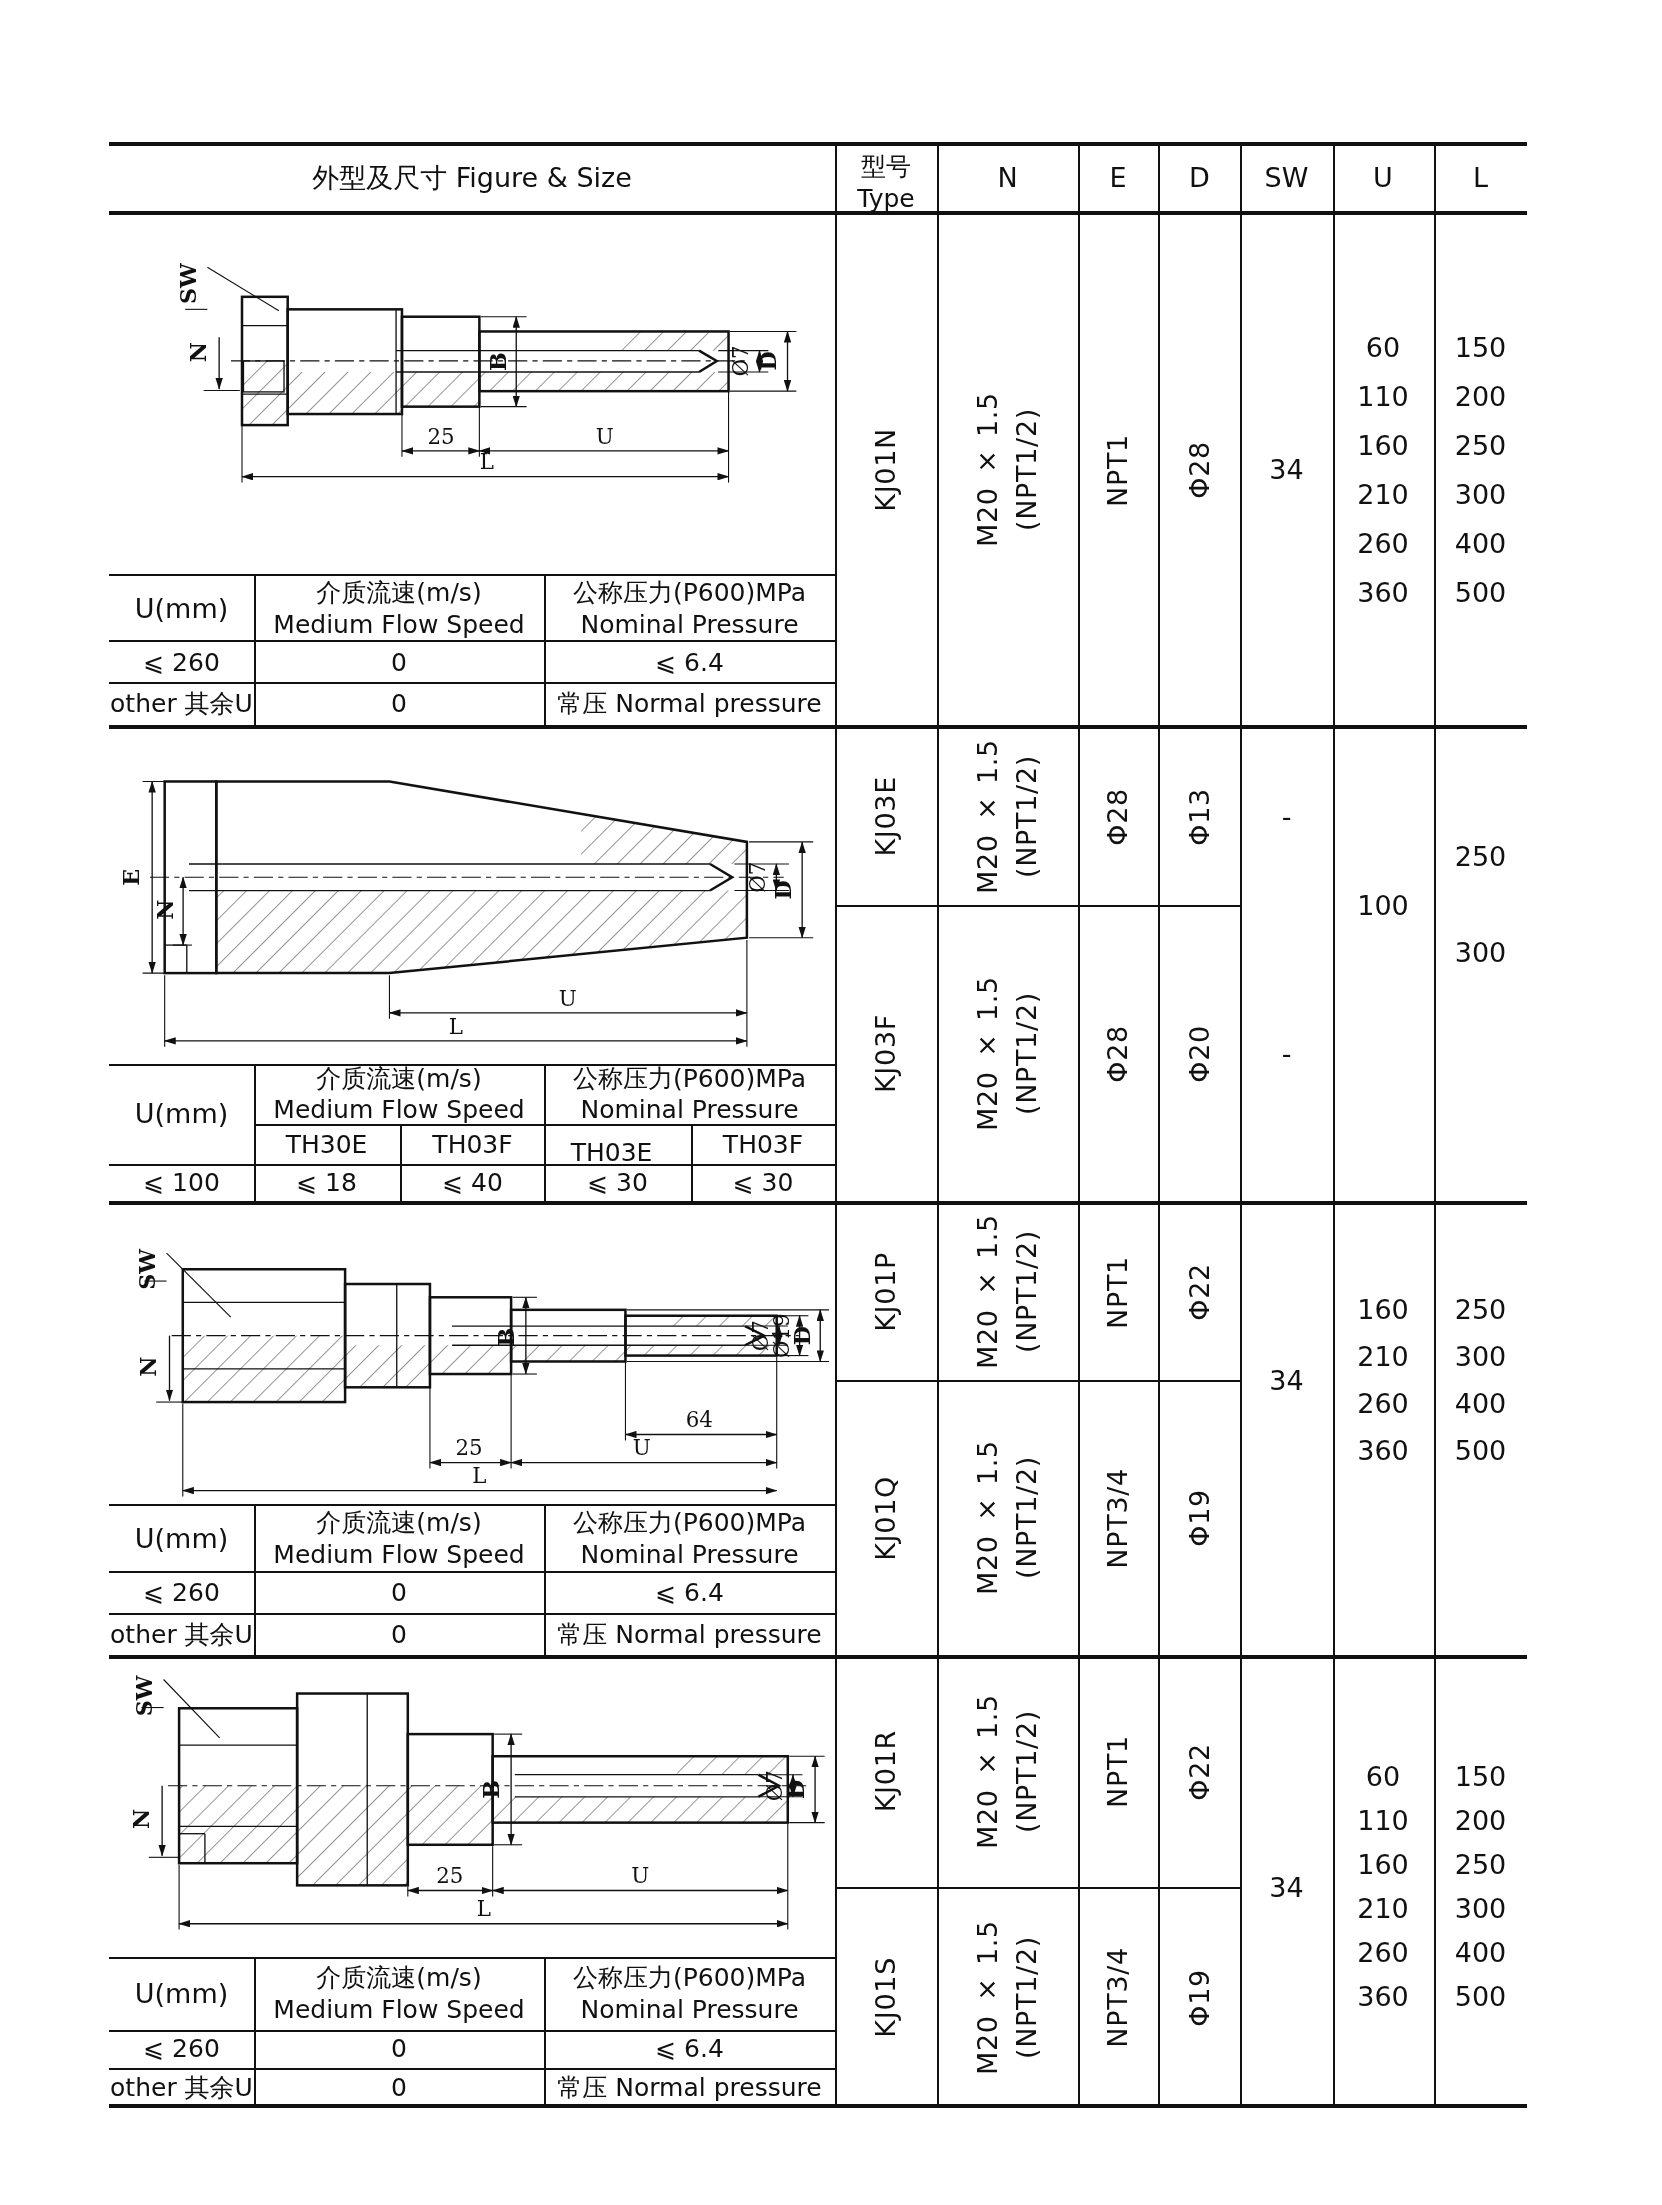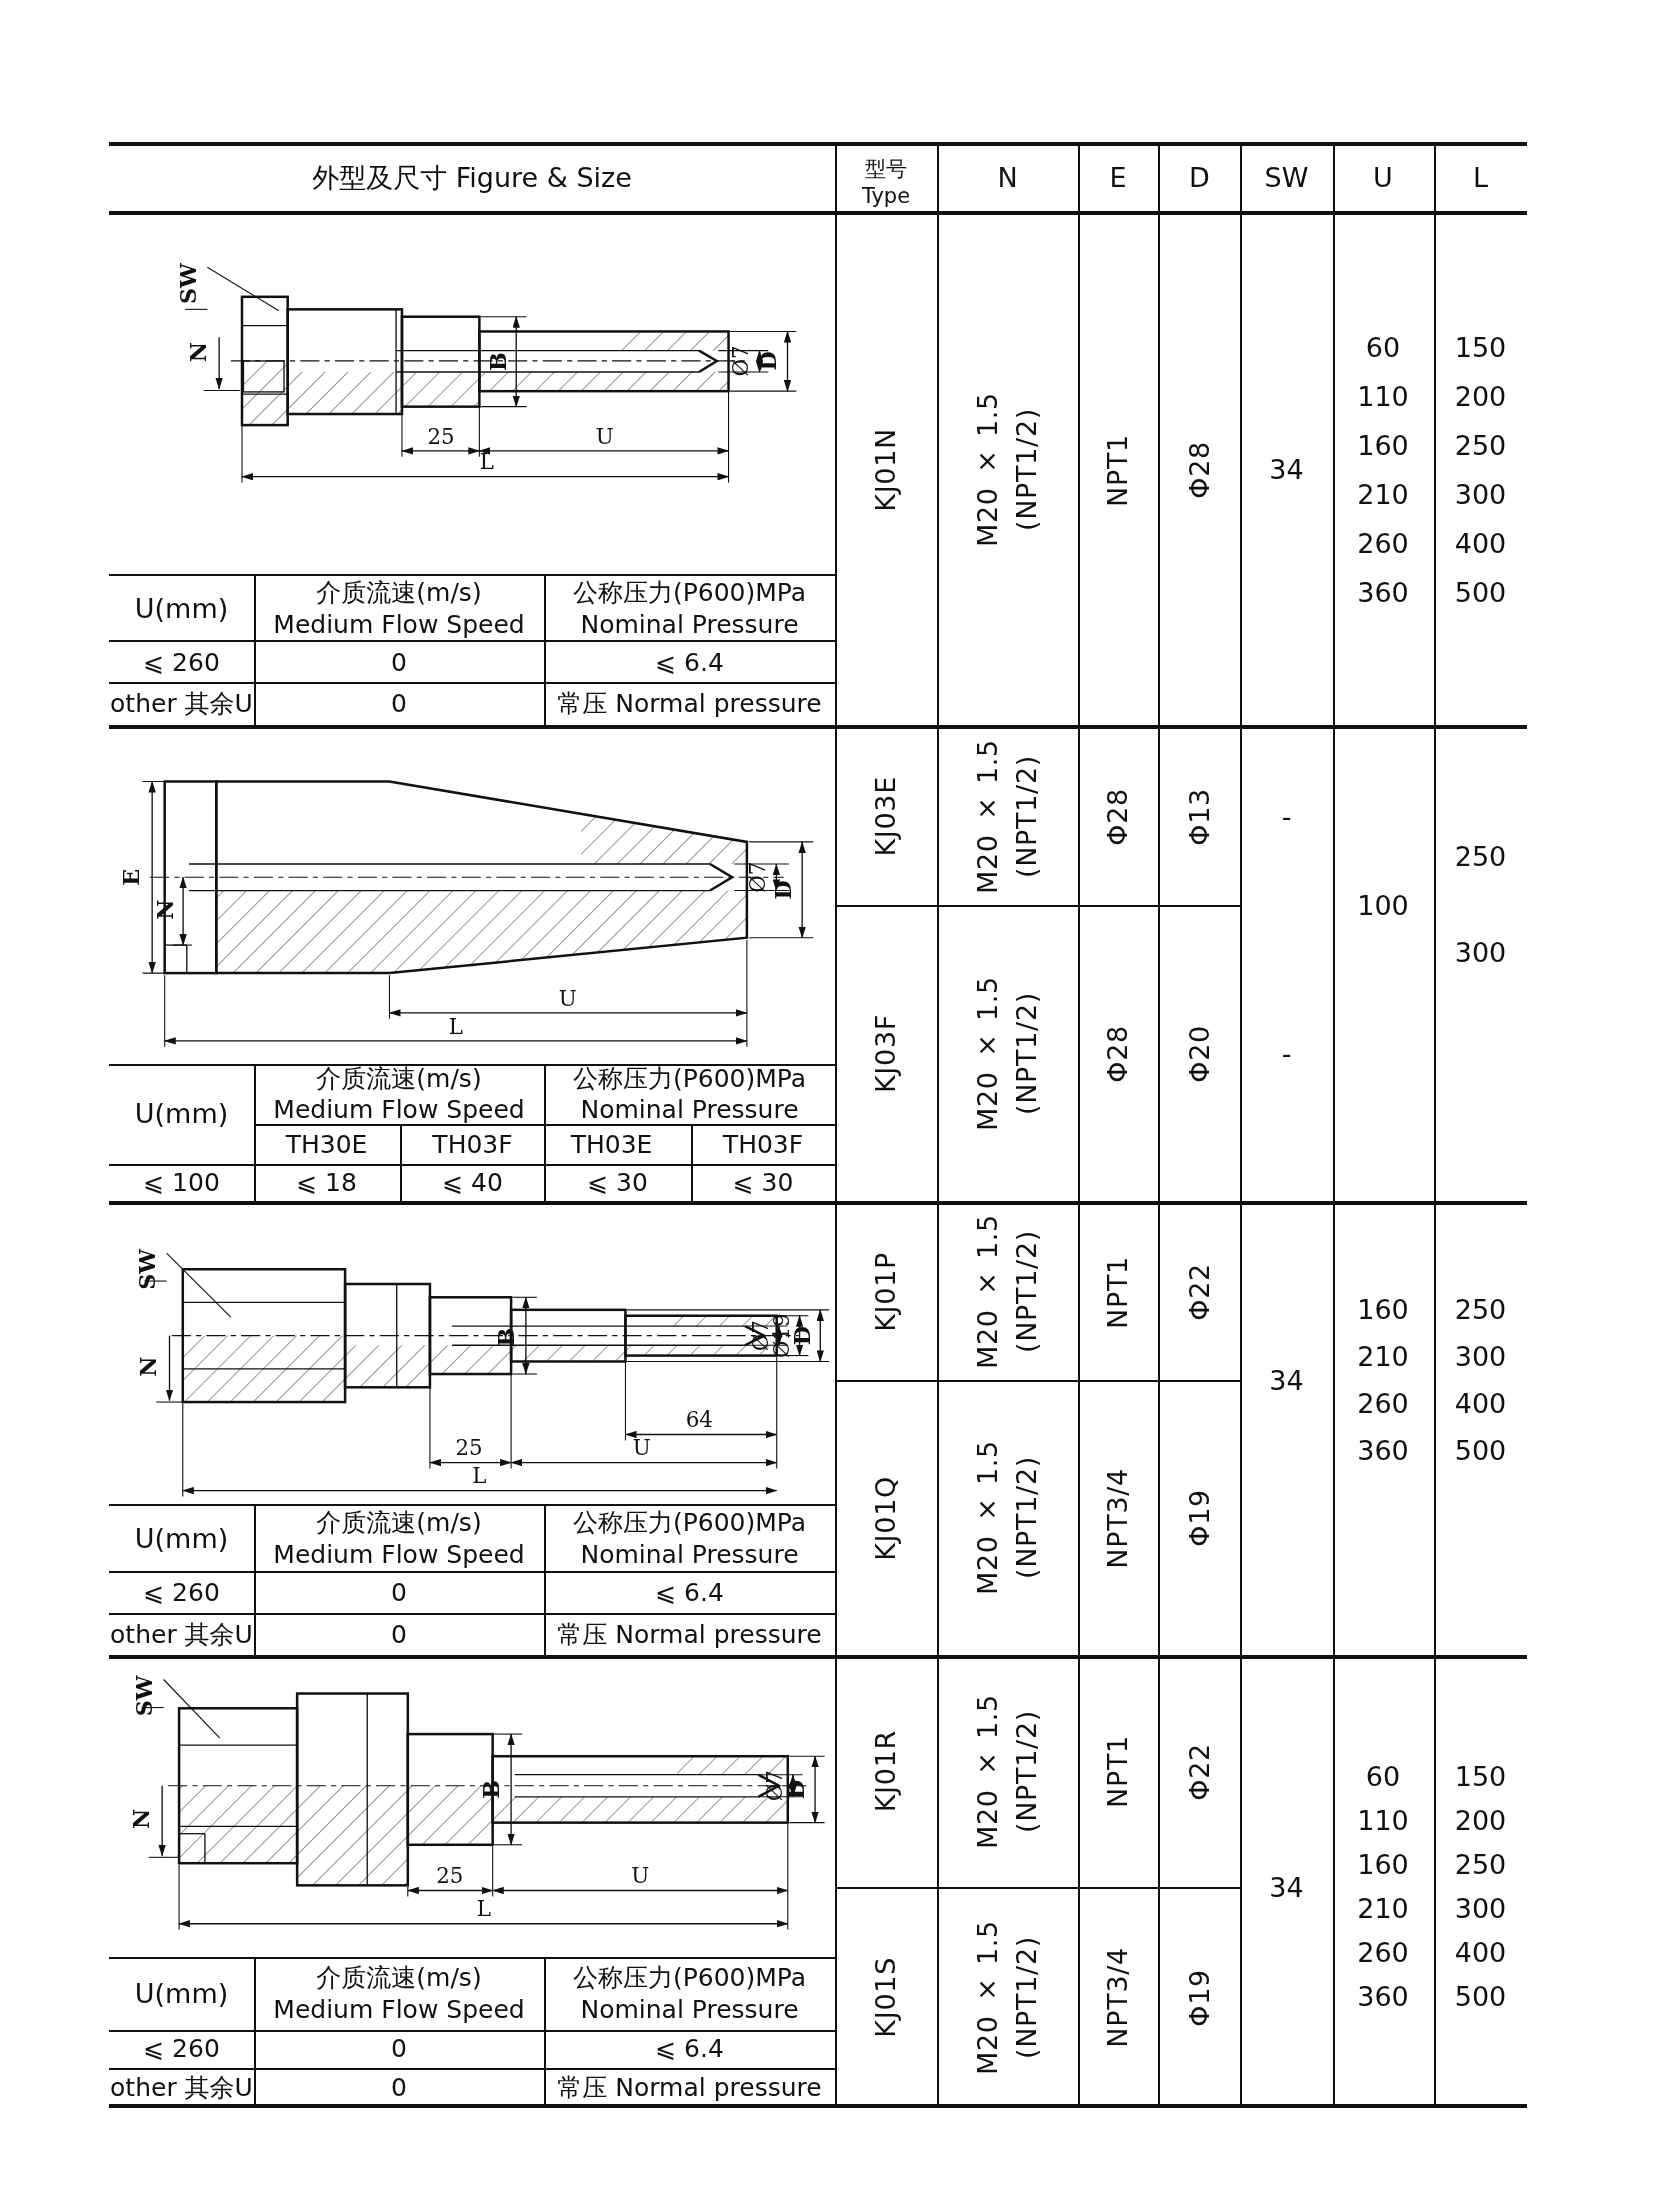--- a/index.html
+++ b/index.html
@@ -54,21 +54,21 @@
 
   <div class="vl" style="left:726px"></div>
   <div class="vl" style="left:828px"></div>
   <div class="vl" style="left:969px"></div>
   <div class="vl" style="left:1049px"></div>
   <div class="vl" style="left:1131px"></div>
   <div class="vl" style="left:1224px"></div>
   <div class="vl" style="left:1325px"></div>
 
   <div class="c" style="left:0;top:0;width:726px;height:71px">外型及尺寸 Figure &amp; Size</div>
-  <div class="c pre" style="left:726px;top:0;width:102px;height:81px;font-size:21px">型号
+  <div class="c pre" style="left:726px;top:0;width:102px;height:81px;font-size:25px">型号
 Type</div>
   <div class="c" style="left:828px;top:0;width:141px;height:71px">N</div>
   <div class="c" style="left:969px;top:0;width:80px;height:71px">E</div>
   <div class="c" style="left:1049px;top:0;width:83px;height:71px">D</div>
   <div class="c" style="left:1131px;top:0;width:93px;height:71px">SW</div>
   <div class="c" style="left:1224px;top:0;width:100px;height:71px">U</div>
   <div class="c" style="left:1325px;top:0;width:93px;height:71px">L</div>
 
   <div class="c" style="left:726px;top:71px;width:102px;height:514px">
         <span class="vt">KJ01N</span>
@@ -486,21 +486,21 @@
     <div class="stv" style="left:435px;top:0;height:139px"></div>
     <div class="stv" style="left:291px;top:60px;height:79px"></div>
     <div class="stv" style="left:582px;top:60px;height:79px"></div>
     <div class="c stc" style="left:0;top:0;width:145px;height:100px;font-size:27px">U(mm)</div>
     <div class="c stc pre" style="left:145px;top:0;width:290px;height:60px">介质流速(m/s)
 Medium Flow Speed</div>
     <div class="c stc pre" style="left:435px;top:0;width:291px;height:60px">公称压力(P600)MPa
 Nominal Pressure</div>
     <div class="c stc" style="left:145px;top:60px;width:145px;height:41px">TH30E</div>
     <div class="c stc" style="left:291px;top:60px;width:145px;height:41px">TH03F</div>
-    <div class="c stc" style="left:435px;top:60px;width:135px;height:41px">TH03E</div>
+    <div class="c stc" style="left:435px;top:68px;width:135px;height:41px">TH03E</div>
     <div class="c stc" style="left:582px;top:60px;width:144px;height:41px">TH03F</div>
     <div class="c stc" style="left:0;top:100px;width:145px;height:38px">⩽ 100</div>
     <div class="c stc" style="left:145px;top:100px;width:145px;height:38px">⩽ 18</div>
     <div class="c stc" style="left:291px;top:100px;width:145px;height:38px">⩽ 40</div>
     <div class="c stc" style="left:435px;top:100px;width:147px;height:38px">⩽ 30</div>
     <div class="c stc" style="left:582px;top:100px;width:144px;height:38px">⩽ 30</div>
   </div>
 
   <div class="st" style="top:1362px;height:153px">
     <div class="sth" style="top:0"></div>

